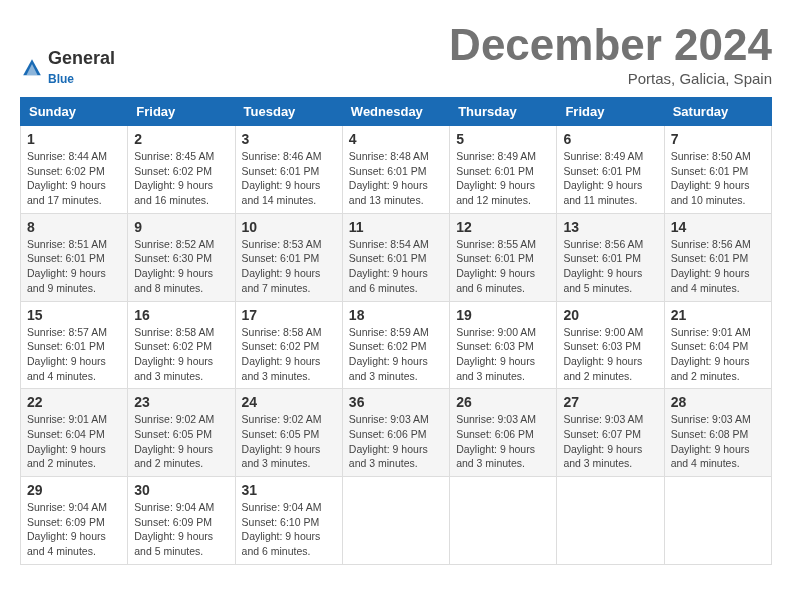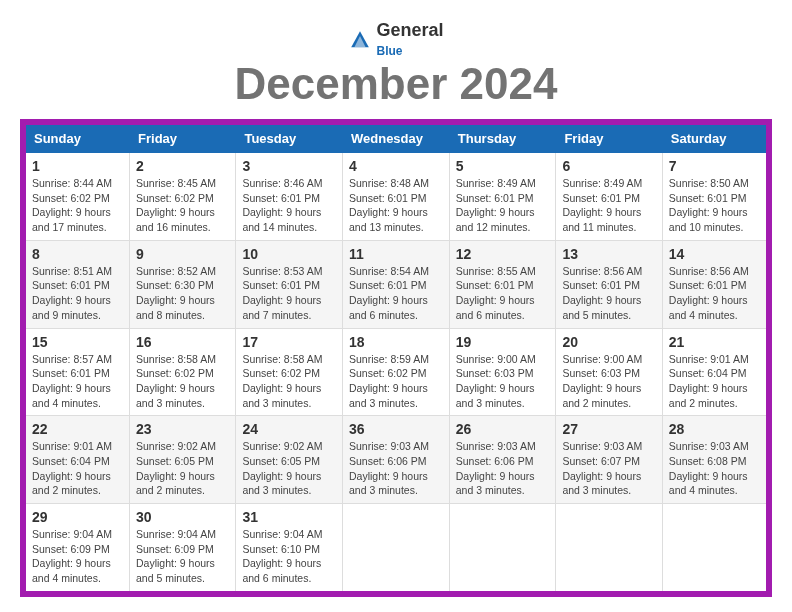--- a/index.html
+++ b/index.html
@@ -6,23 +6,22 @@
     body {
       font-family: Arial, sans-serif;
       background: #fff;
       width: 792px;
       min-height: 612px;
       padding: 20px;
     }
     .header {
       display: flex;
       justify-content: space-between;
-      align-items: center;
+      align-items: flex-end;
       margin-bottom: 10px;
-      flex-direction: column;
     }
     .logo {
       display: flex;
       align-items: center;
       gap: 4px;
     }
     .logo-text-general {
       font-size: 18px;
       font-weight: bold;
       color: #333;
@@ -44,21 +43,21 @@
       font-weight: bold;
       color: #737373;
     }
     .location {
       font-size: 15px;
       color: #555;
     }
     .calendar {
       width: 100%;
       border-collapse: collapse;
-      border: 6px solid #a21caf;
+      border: 1px solid #a21caf;
     }
     .calendar th {
       background: #1a6bb5;
       color: #fff;
       font-size: 13px;
       font-weight: bold;
       padding: 6px 8px;
       text-align: left;
       border: 1px solid #1a6bb5;
     }
@@ -98,20 +97,21 @@
       <polygon points="15,4 26,24 4,24" fill="#1a6bb5"></polygon>
       <polygon points="15,10 22,24 8,24" fill="#fff" opacity="0.5"></polygon>
     </svg>
     <div>
       <span class="logo-text-general">General</span><br>
       <span class="logo-text-blue">Blue</span>
     </div>
   </div>
   <div class="title-block">
     <div class="month-title">December 2024</div>
+    <div class="location">Portas, Galicia, Spain</div>
   </div>
 </div>
 
 <table class="calendar">
   <thead>
     <tr id="weekday-header">
         <th>Sunday</th>
         <th>Friday</th>
         <th>Tuesday</th>
         <th>Wednesday</th>

